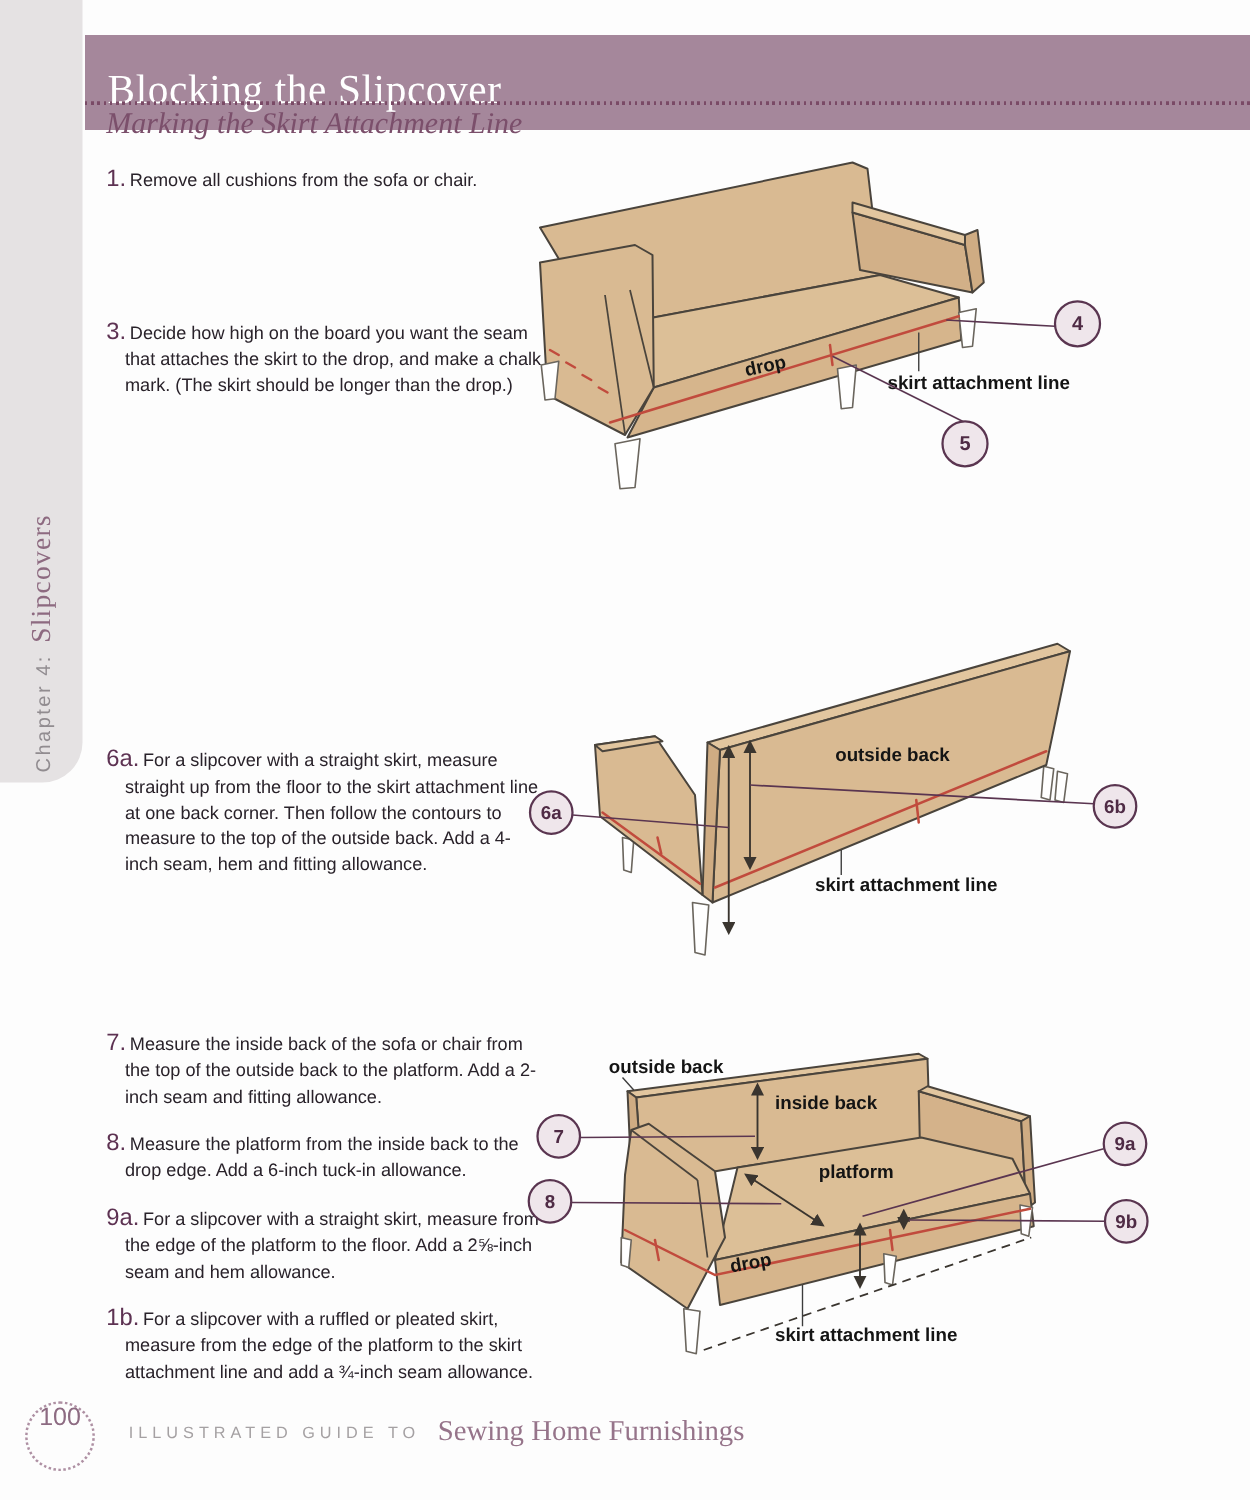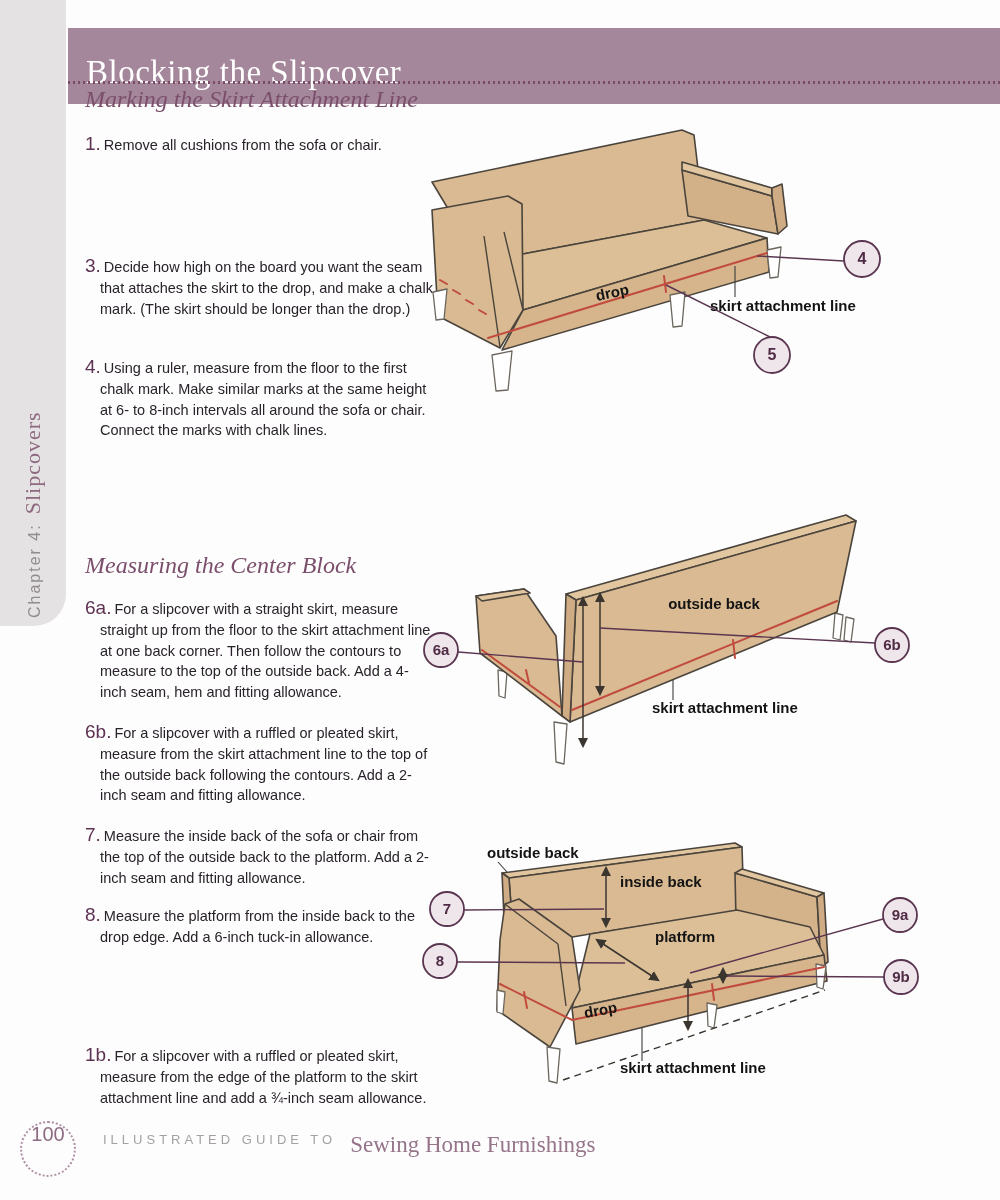--- a/index.html
+++ b/index.html
@@ -35,21 +35,21 @@
   .meas{stroke:#3a352f;stroke-width:1.5;fill:none;}
   .dash{stroke:#3a352f;stroke-width:1.4;fill:none;stroke-dasharray:7 5;}
   .co{fill:#efe6eb;stroke:#5a3550;stroke-width:1.8;}
   .cot{fill:#4f2b45;font-size:15px;font-weight:600;text-anchor:middle;
        font-family:"Liberation Sans",sans-serif;}
   .lbl{fill:#141414;font-size:15px;font-weight:600;font-family:"Liberation Sans",sans-serif;}
   
   .page-circle{position:absolute;left:20px;top:1121px;width:52px;height:52px;border:2px dotted #ae90a3;
                border-radius:50%;display:flex;align-items:flex-start;justify-content:center;
                font-size:20px;color:#8d6b82;}
-  .footer-line{position:absolute;left:103px;top:1132px;display:flex;align-items:flex-start;}
+  .footer-line{position:absolute;left:103px;top:1132px;display:flex;align-items:center;}
   .footer-series{font-size:13px;letter-spacing:4px;color:#a5a1a3;}
   .footer-book{font-family:"Liberation Serif",serif;font-size:23px;color:#96748a;margin-left:14px;}
 </style>
 </head>
 <body>
 
 <div class="page">
 
   <div class="side-tab"></div>
   <div class="tab-text">
@@ -58,28 +58,26 @@
 
   <div class="header-bar">
     <div class="h1">Blocking the Slipcover</div>
   </div>
   <div class="rule"></div>
 
   <div class="subhead" style="top:86px">Marking the Skirt Attachment Line</div>
 
   <div class="step" style="top:134px"><span class="num">1.</span><span>Remove all cushions from the sofa or chair.</span></div>
   <div class="step" style="top:256px"><span class="num">3.</span><span>Decide how high on the board you want the seam that attaches the skirt to the drop, and make a chalk mark. (The skirt should be longer than the drop.)</span></div>
-  <div class="step" style="top:357px"><span class="num">4.</span><span>Using a ruler, measure from the floor to the first chalk mark. Make similar marks at the same height at 6- to 8-inch intervals all around the sofa or chair. Connect the marks with chalk lines.</span></div>
-
-  <div class="subhead" style="top:552px">Measuring the Center Block</div>
+
 
   <div class="step" style="top:598px"><span class="num">6a.</span><span>For a slipcover with a straight skirt, measure straight up from the floor to the skirt attachment line at one back corner. Then follow the contours to measure to the top of the outside back. Add a 4-inch seam, hem and fitting allowance.</span></div>
-  <div class="step" style="top:722px"><span class="num">6b.</span><span>For a slipcover with a ruffled or pleated skirt, measure from the skirt attachment line to the top of the outside back following the contours. Add a 2-inch seam and fitting allowance.</span></div>
   <div class="step" style="top:825px"><span class="num">7.</span><span>Measure the inside back of the sofa or chair from the top of the outside back to the platform. Add a 2-inch seam and fitting allowance.</span></div>
   <div class="step" style="top:905px"><span class="num">8.</span><span>Measure the platform from the inside back to the drop edge. Add a 6-inch tuck-in allowance.</span></div>
+  <div class="step" style="top:965px"><span class="num">9a.</span><span>For a slipcover with a straight skirt, measure from the edge of the platform to the floor. Add a 2⅝-inch seam and hem allowance.</span></div>
   <div class="step" style="top:1045px"><span class="num">1b.</span><span>For a slipcover with a ruffled or pleated skirt, measure from the edge of the platform to the skirt attachment line and add a ¾-inch seam allowance.</span></div>
 
   <svg class="fig" style="left:420px;top:120px" viewBox="0 0 580 300">
 
     <polygon class="face" fill="#d9ba92" points="12,62 262,10 274,15 284,100 60,142"></polygon>
 
     <polygon class="face" fill="#d2b088" points="262,50 352,76 358,114 268,96"></polygon>
     <polygon class="face" fill="#e2c69f" points="262,42 352,68 352,76 262,50"></polygon>
     <polygon class="face" fill="#cfac83" points="352,68 362,64 367,106 358,114 352,76"></polygon>
 

